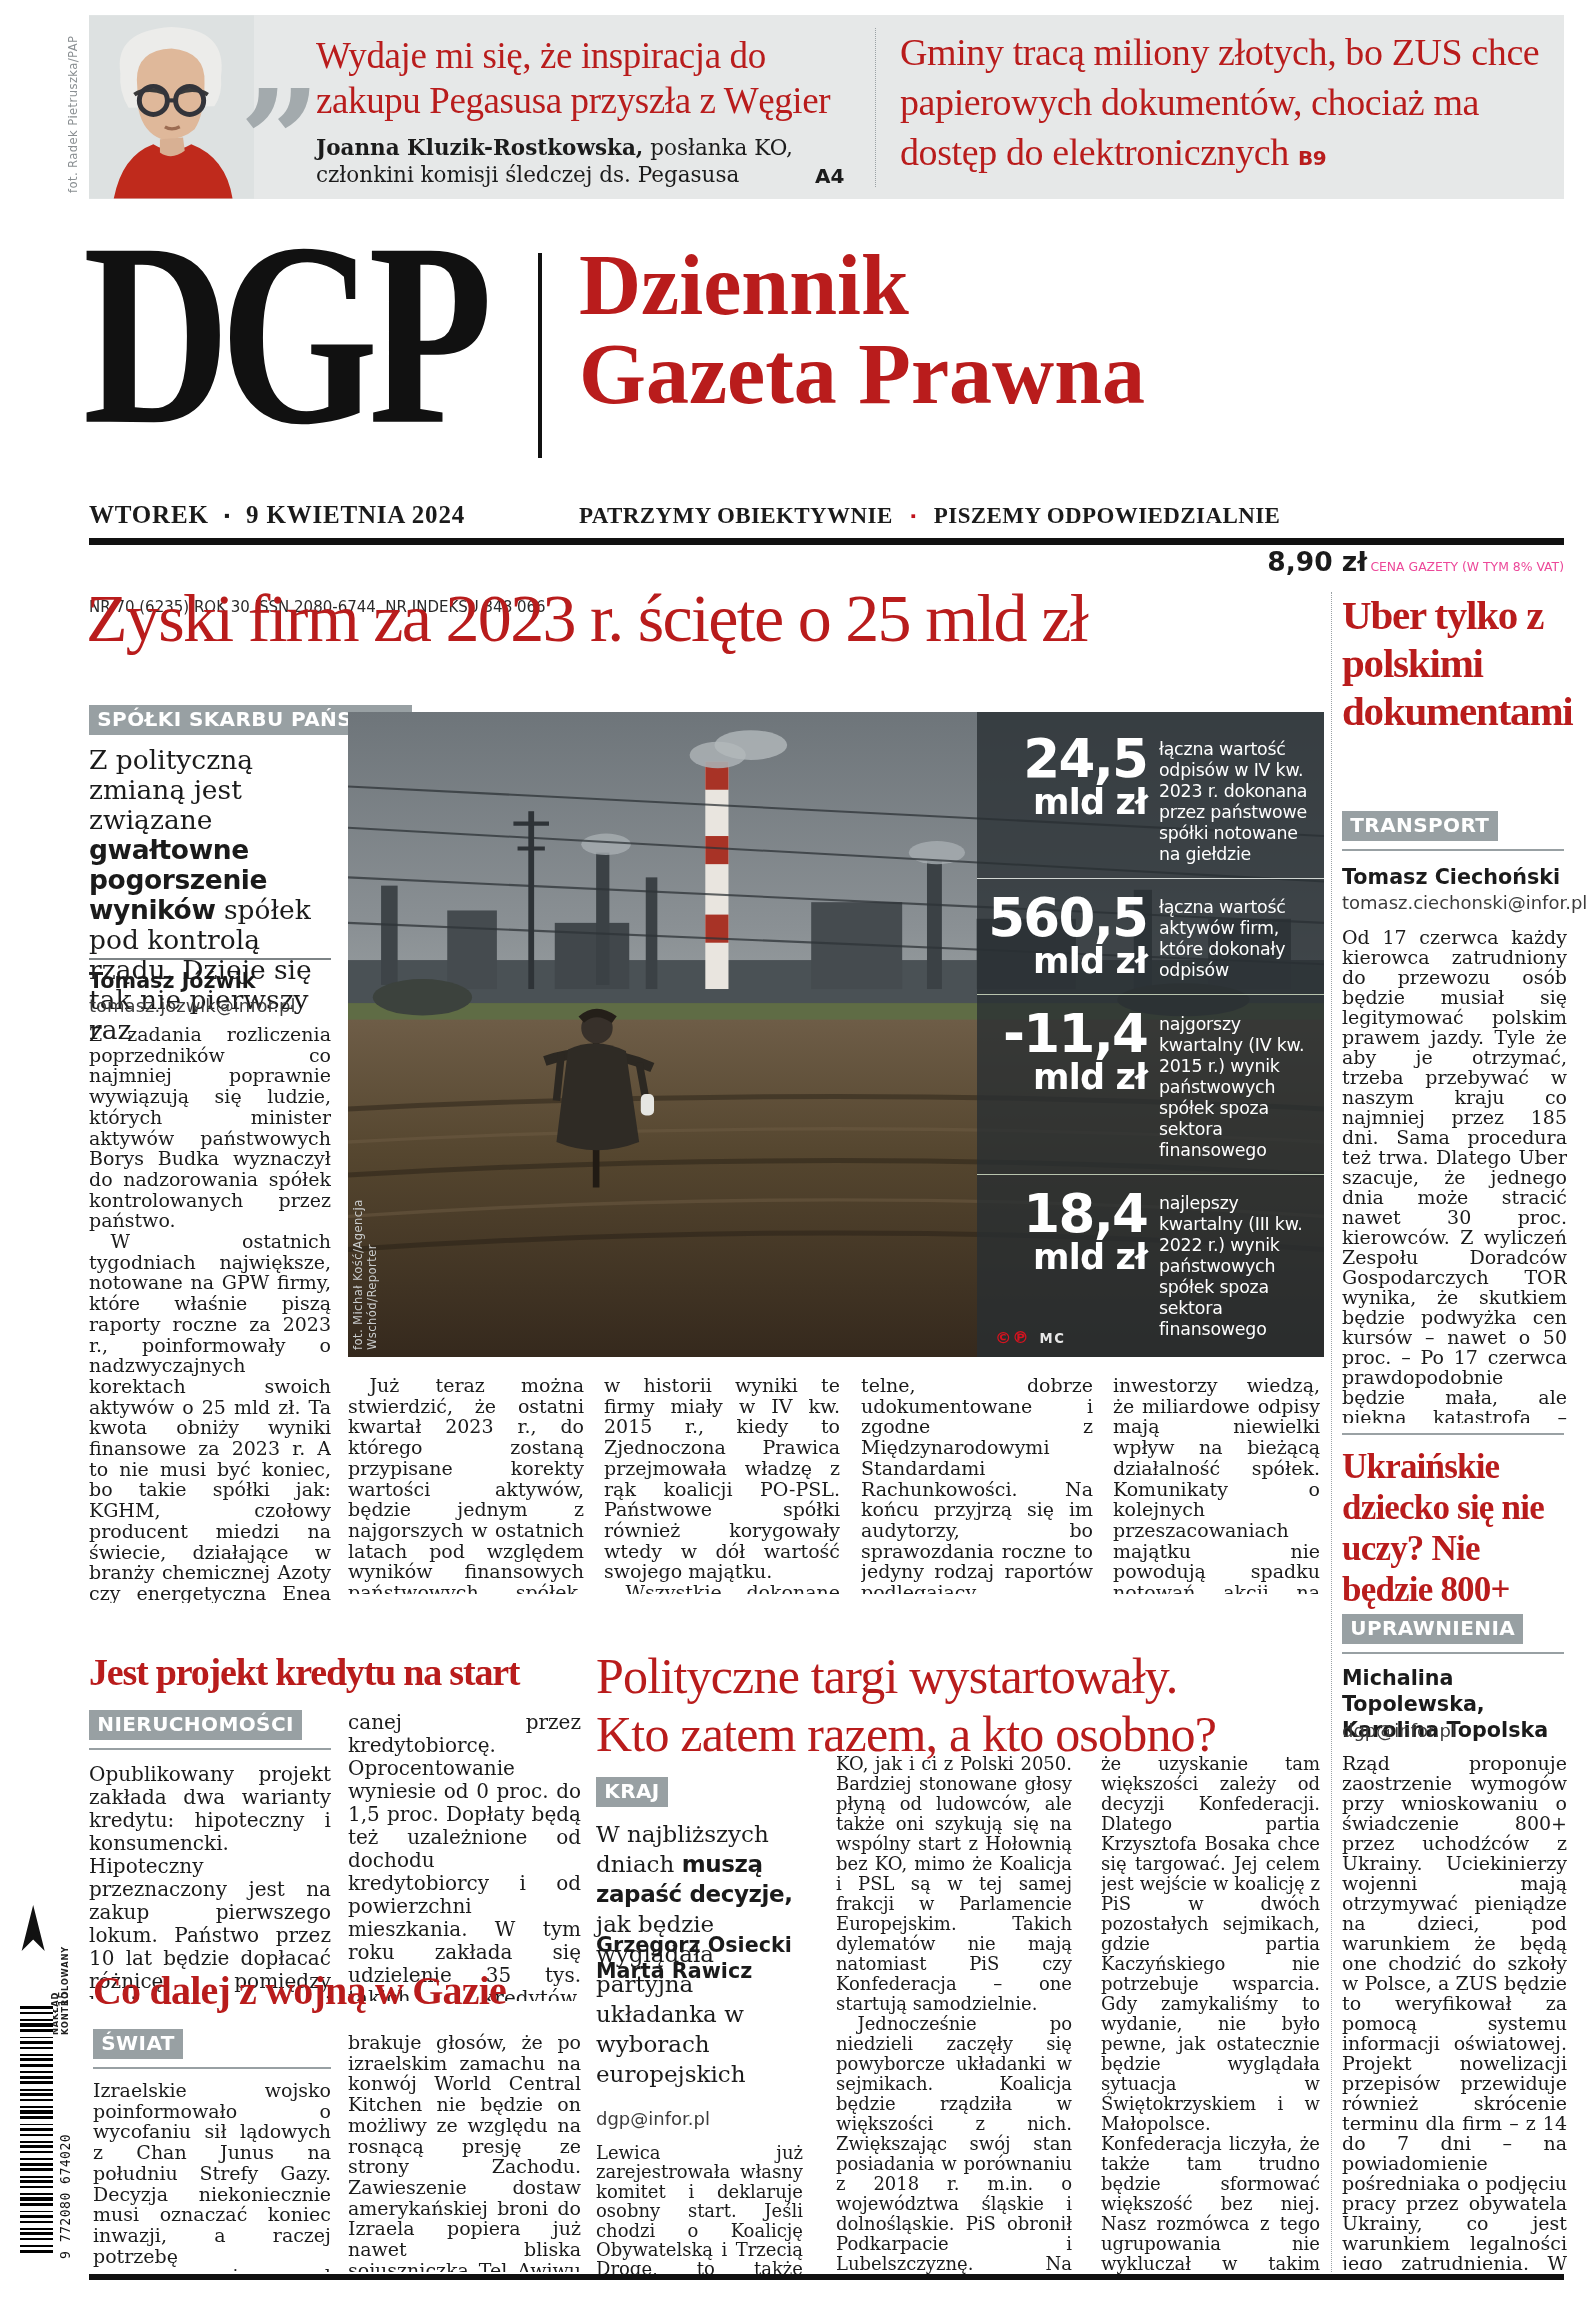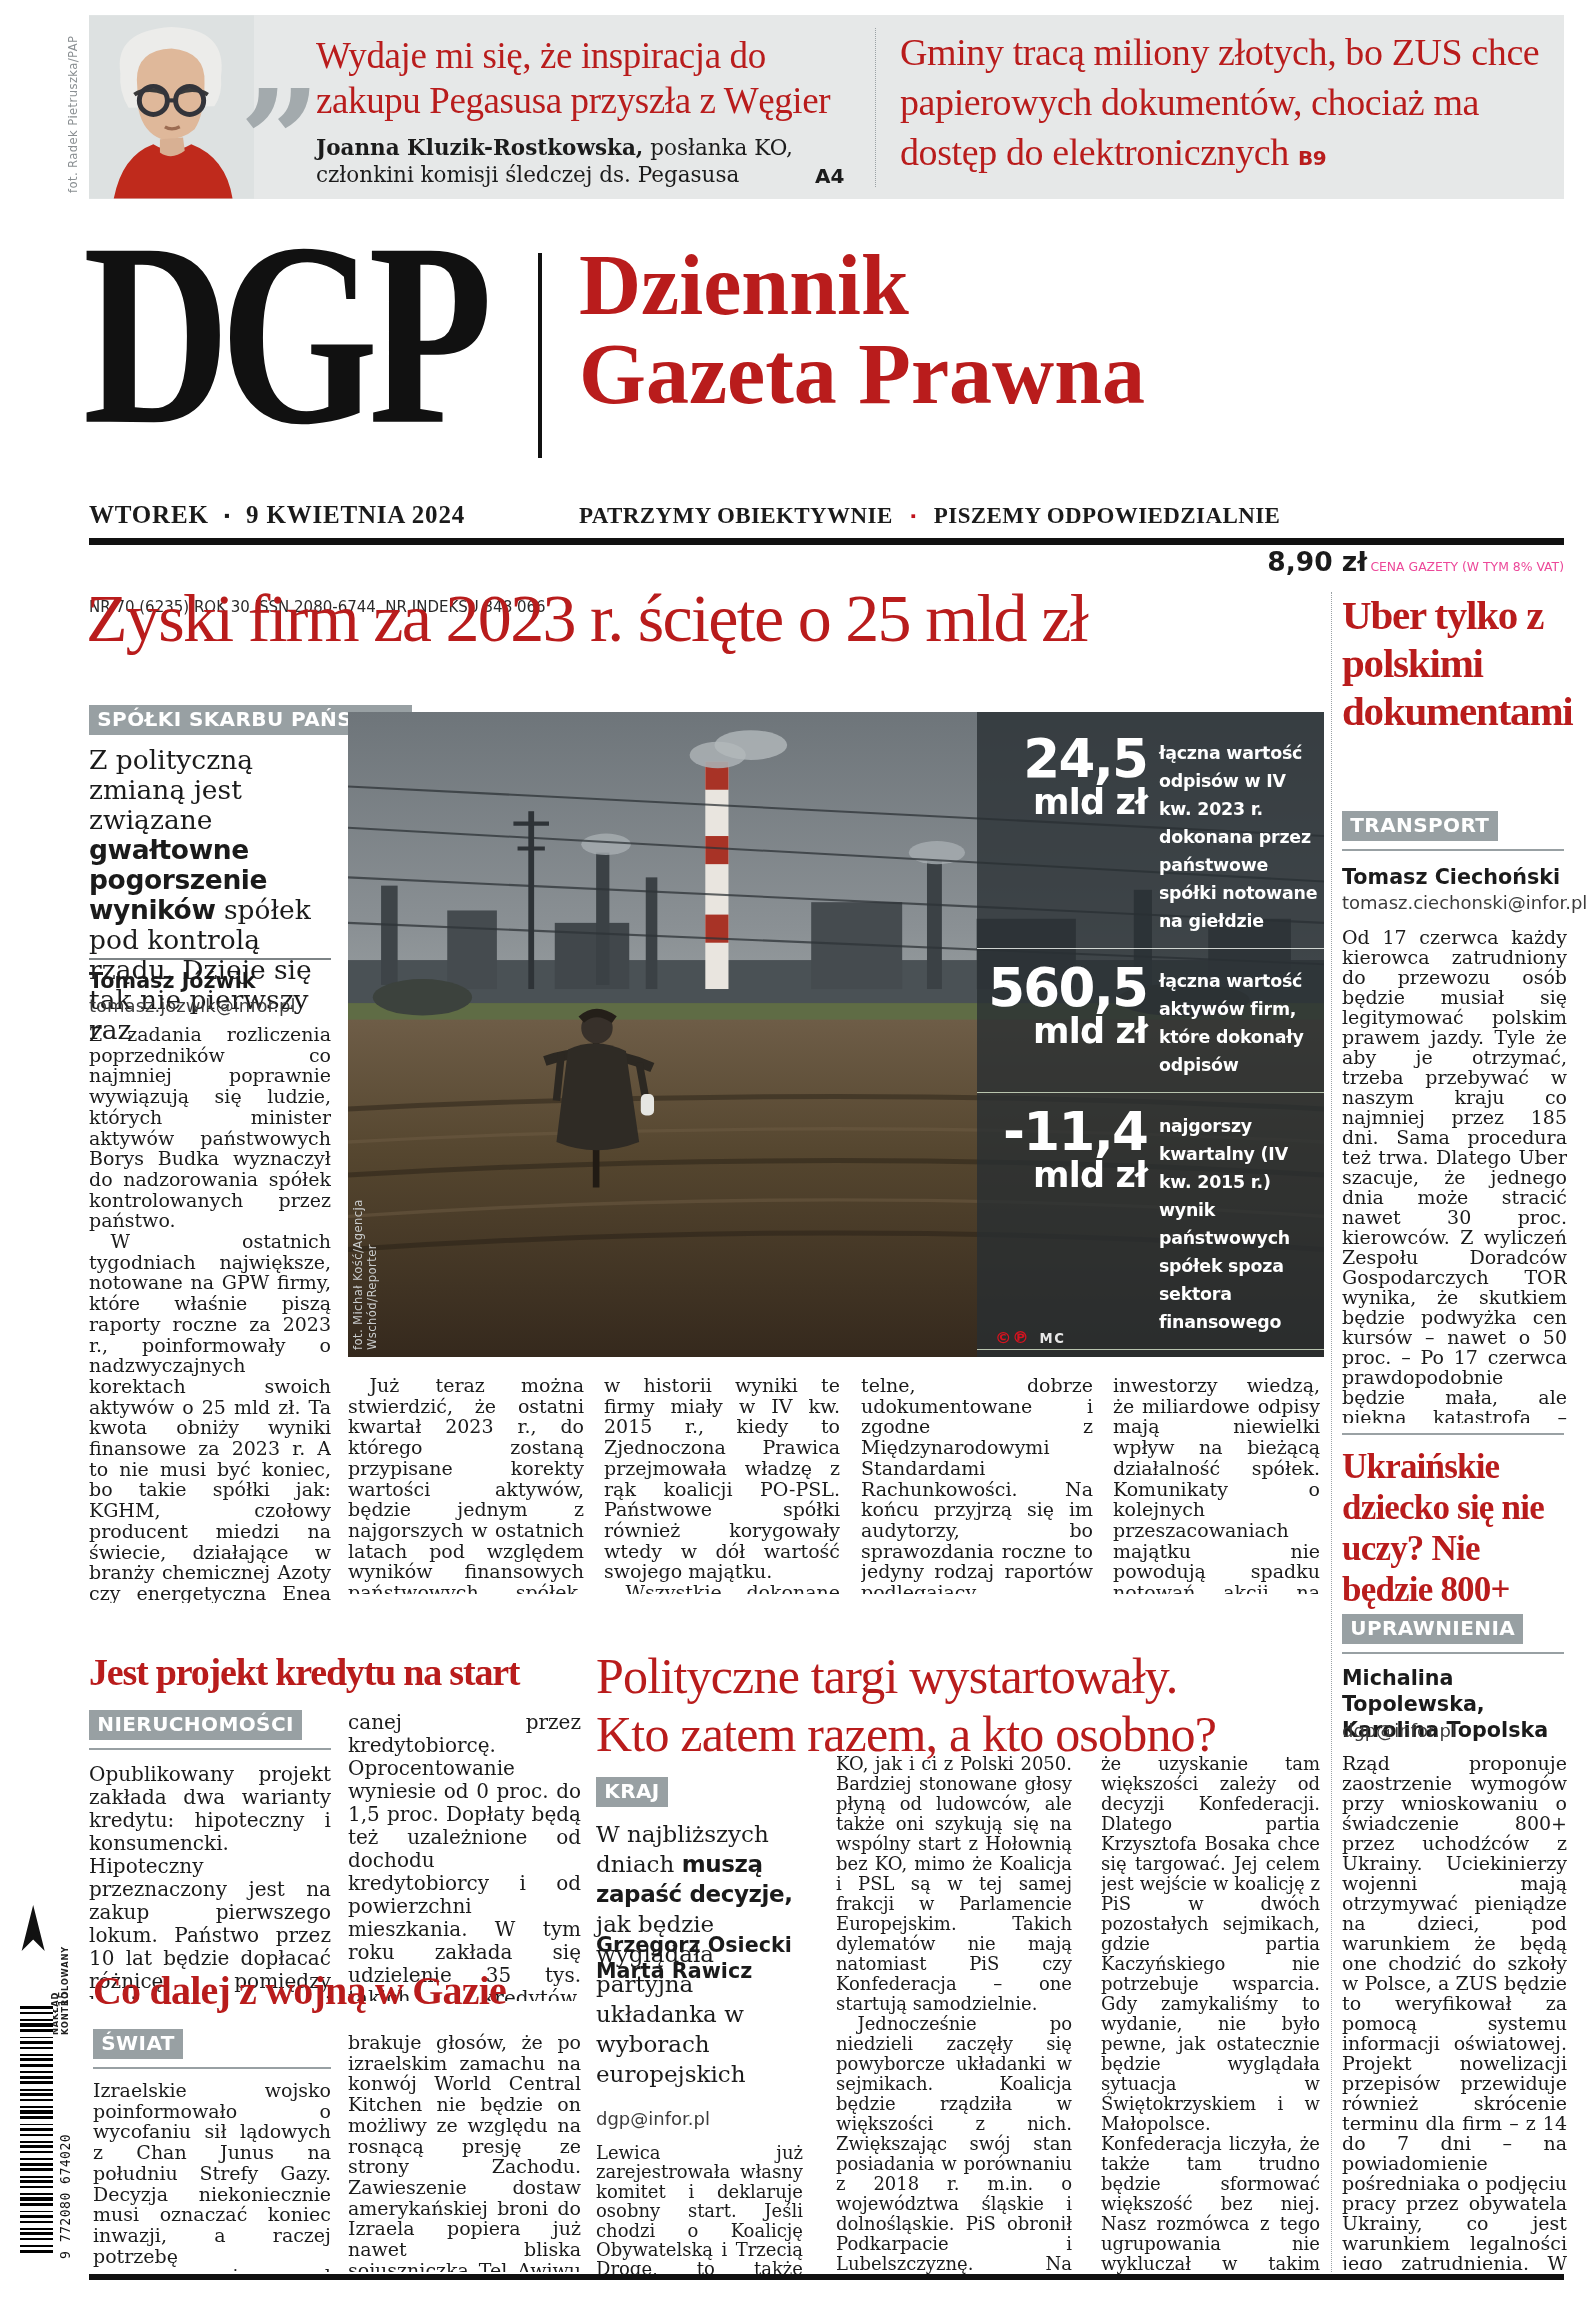--- a/index.html
+++ b/index.html
@@ -14,21 +14,21 @@
   .krule{background:#98a0a3;height:1.7px;}
   .byline{font-family:"DejaVu Sans",sans-serif;font-weight:bold;font-size:20.7px;line-height:26px;}
   .email{font-family:"DejaVu Sans",sans-serif;font-size:18px;color:#3c3c3c;}
   .body{font-family:"DejaVu Serif",serif;font-size:19px;line-height:20.7px;text-align:justify;overflow:hidden;}
   .cp{color:#d6131f;font-family:"DejaVu Sans",sans-serif;font-weight:bold;font-size:.82em;letter-spacing:0.8px;white-space:nowrap;}
   .vcredit{writing-mode:vertical-rl;transform:rotate(180deg);font-family:"DejaVu Sans",sans-serif;font-size:11.6px;color:#8a8f92;letter-spacing:0.4px;}
   .dotv{border-left:1.7px dotted #9aa1a4;width:0;}
   .headline-serif{font-family:"Liberation Serif",serif;color:#b91c1c;}
   .statval{font-family:"DejaVu Sans",sans-serif;font-weight:bold;color:#fff;font-size:53px;line-height:.92;letter-spacing:-1.7px;text-align:right;}
   .statunit{font-family:"DejaVu Sans",sans-serif;font-weight:bold;color:#fff;font-size:35px;line-height:1.05;text-align:right;letter-spacing:-0.8px;}
-  .statlabel{font-family:"DejaVu Sans",sans-serif;font-weight:bold;color:#fff;font-size:17.4px;line-height:28px;letter-spacing:-0.2px;}
+  .statlabel{font-family:"DejaVu Sans",sans-serif;font-weight:normal;color:#fff;font-size:17.4px;line-height:21px;letter-spacing:-0.2px;}
   .statrow{display:flex;padding:15px 6.6px 13.2px 8.3px;}
   .statrow + .statrow{border-top:1.7px solid rgba(235,240,235,.85);}
   .statrow .v{width:162px;flex:none;}
   .statrow .l{flex:1;padding-left:11.6px;padding-top:3.3px;}
   .leadtxt{font-family:"DejaVu Serif",serif;font-size:26.5px;line-height:30px;}
   .leadtxt b{font-family:"DejaVu Sans",sans-serif;letter-spacing:-0.4px;}
 </style>
 </head>
 <body>
 

